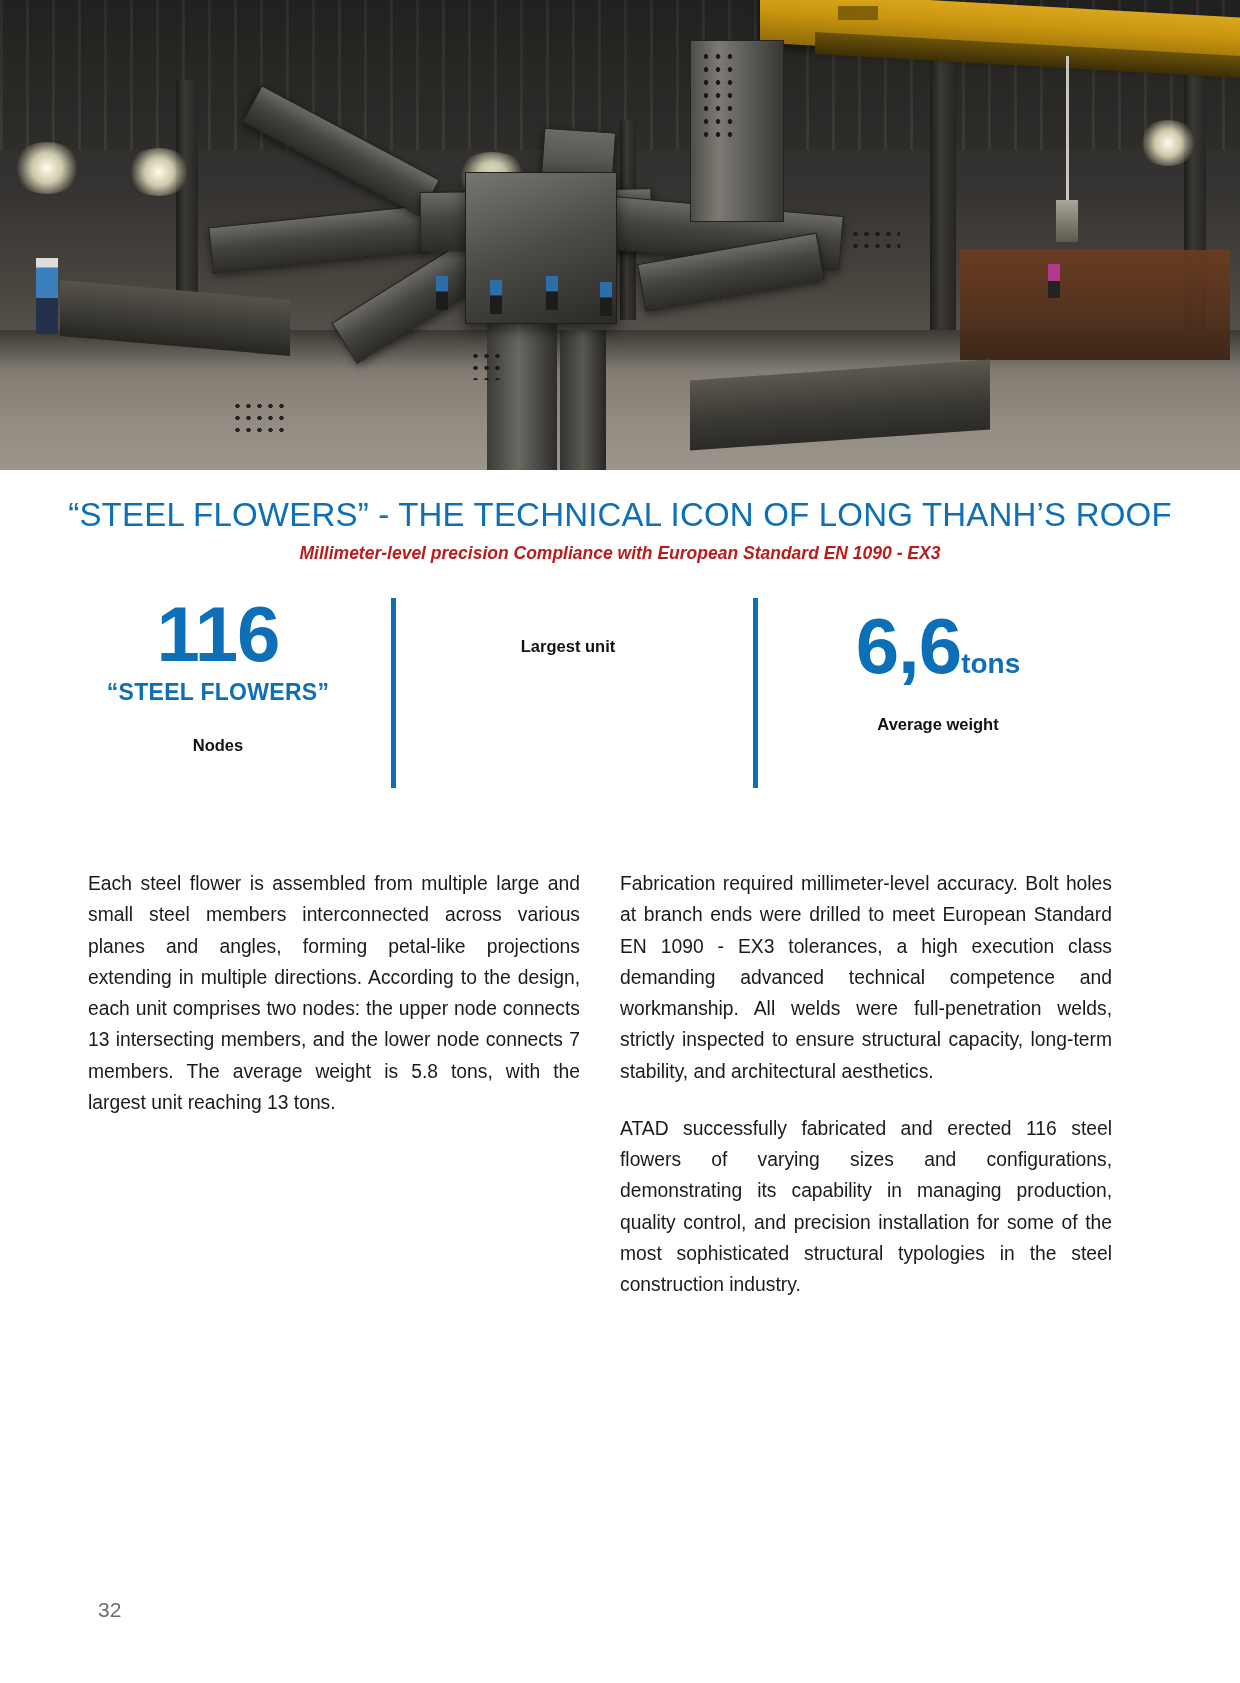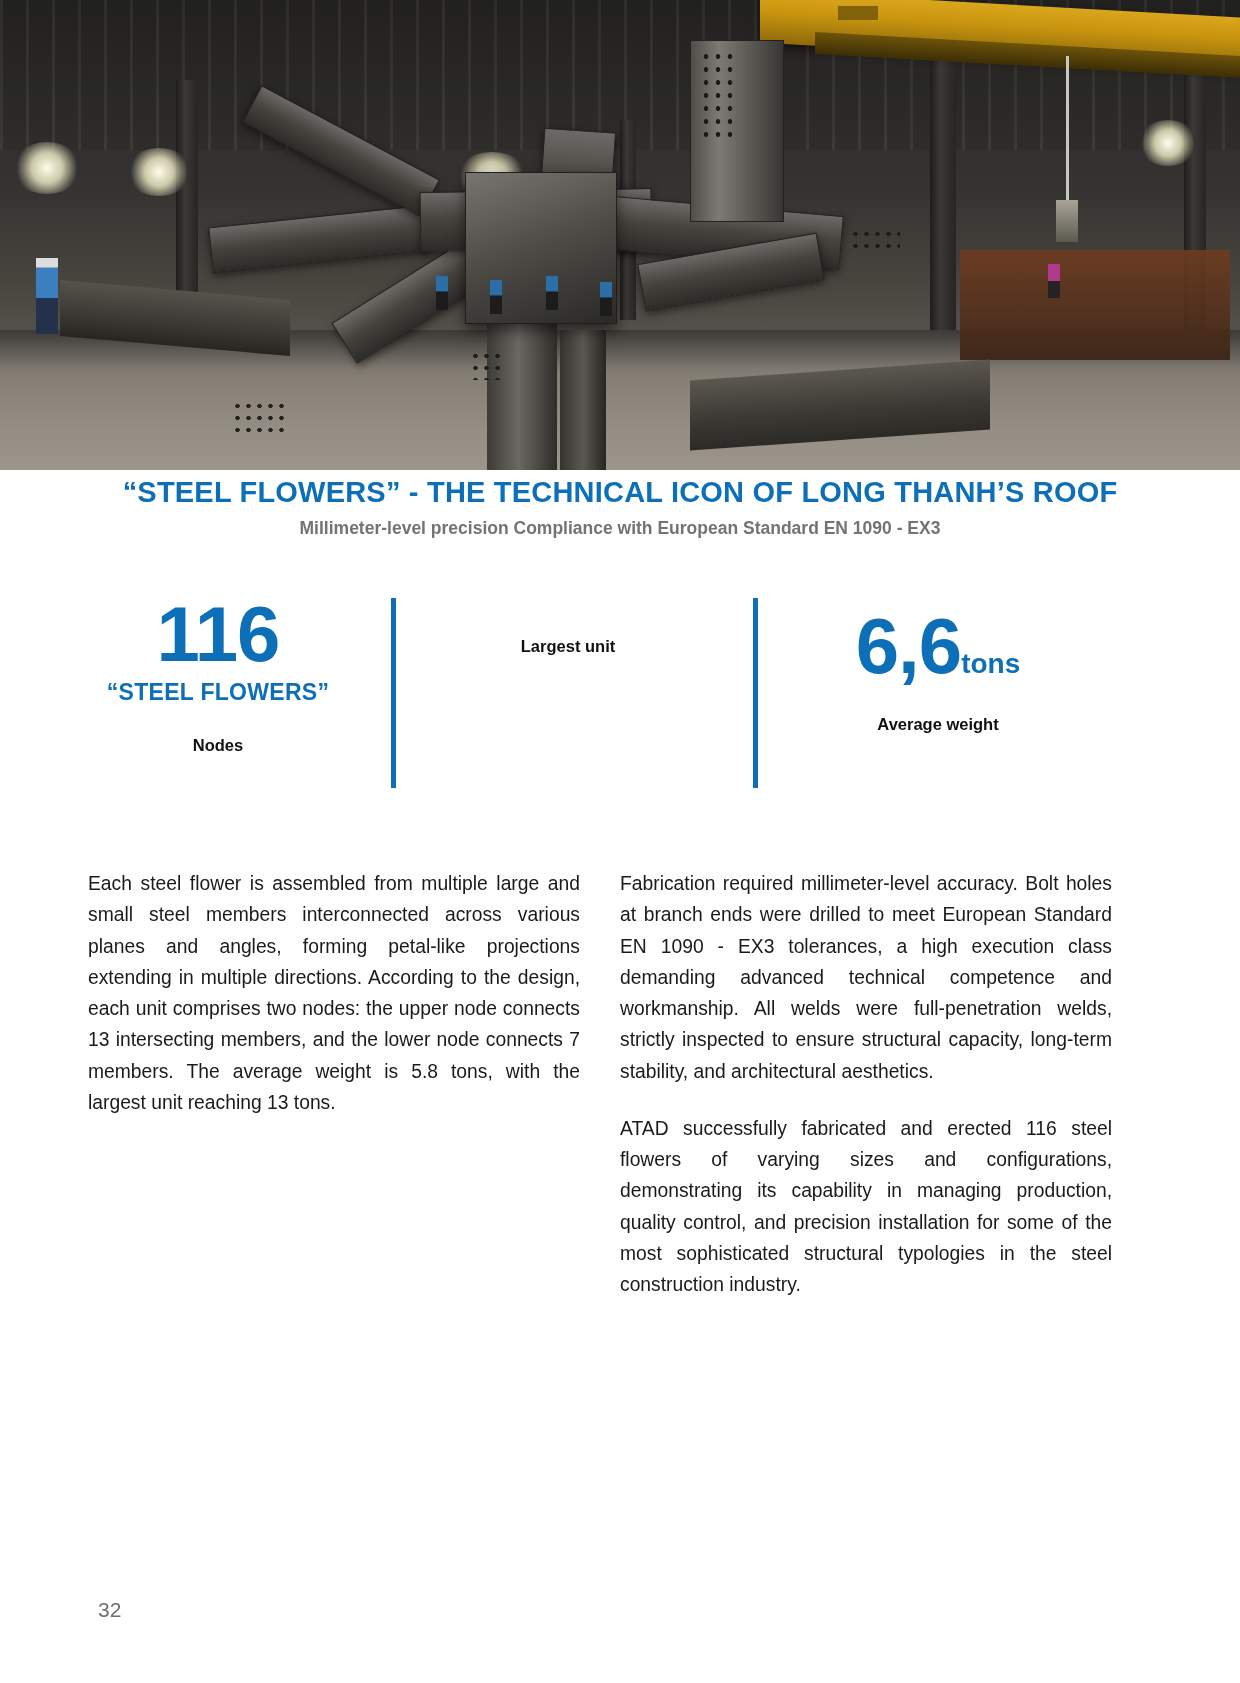--- a/index.html
+++ b/index.html
@@ -167,32 +167,33 @@
 
   
   .caption {
     position: absolute;
     left: 0; top: 470px; width: 1240px; height: 105px;
     background: #ffffff;
     text-align: center;
   }
   .caption-title {
     margin: 0;
-    padding-top: 6px;
-    font-size: 29px;
-    font-weight: 700;
+    padding-top: 26px;
+    font-size: 33px;
+    font-weight: 400;
     letter-spacing: .2px;
     color: #0d6fb8;
   }
   .caption-sub {
     margin: 0;
     padding-top: 9px;
     font-size: 17.5px;
     font-weight: 700;
-    color: #737373;
+    font-style: italic;
+    color: #b91c1c;
   }
 
   
   .stats {
     position: absolute;
     left: 8px; top: 585px; width: 1240px; height: 215px;
   }
   .stat {
     position: absolute;
     text-align: center;

